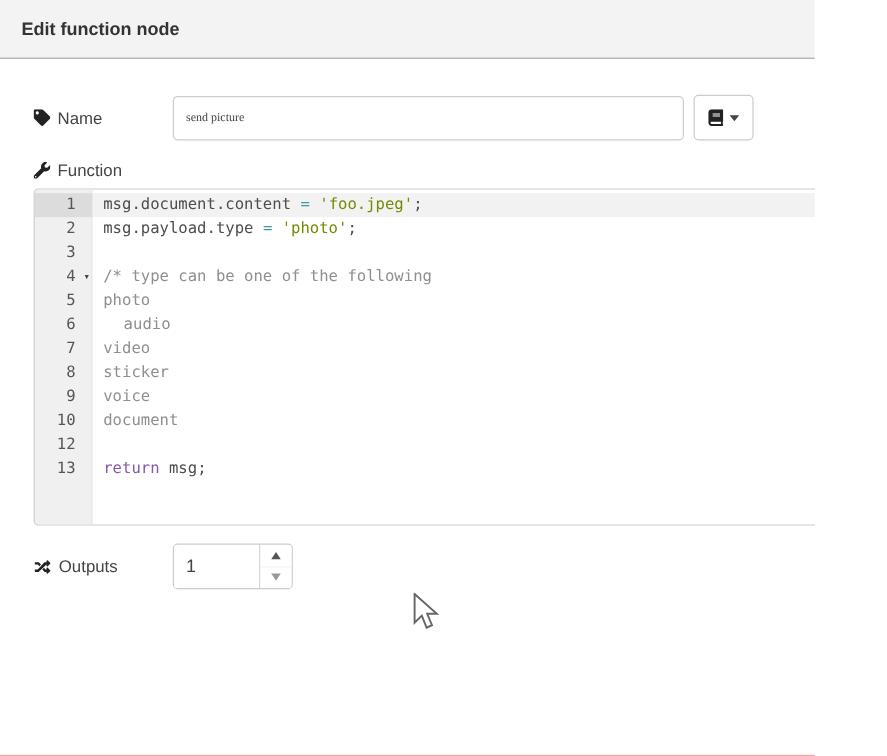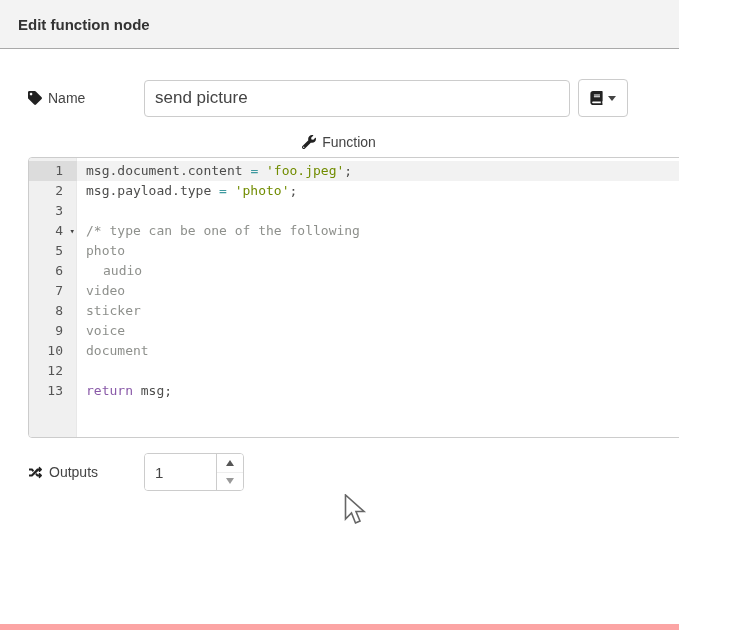--- a/index.html
+++ b/index.html
@@ -1,19 +1,19 @@
 <!DOCTYPE html>
 <html><head>
 <meta charset="utf-8">
 <style>
   * { margin:0; padding:0; box-sizing:border-box; }
   body { font-family:"Liberation Sans", sans-serif; background:#fff; }
   #dialog {
     position:relative; width:679px; height:630px; background:#fff;
-    border-bottom:6px solid #fca5a5; overflow:hidden;
+    border-bottom:1px solid #fca5a5; overflow:hidden;
   }
   
   .dlg-header {
     height:49px; background:#f3f3f3; border-bottom:1px solid #a9a9a9;
     display:flex; align-items:center; padding-left:18px;
   }
   .dlg-title { font-size:15px; font-weight:bold; color:#333; }
 
   .content { padding:0 29px 0 28px; }
 
@@ -22,37 +22,37 @@
   .field-label {
     width:116px; flex:0 0 116px; font-size:14px; color:#444;
     display:flex; align-items:center; gap:6px;
   }
   .field-label svg { flex:0 0 auto; }
 
   
   .name-row { margin-top:30px; height:38px; }
   .name-input {
     width:426px; height:37px; border:1px solid #ccc; border-radius:4px;
-    padding:0 10px; font-size:17px; color:#444; outline:none;
-    font-family:Liberation Sans, sans-serif;
+    padding:0 10px; font-size:10px; color:#444; outline:none;
+    font-family:Liberation Serif, serif;
   }
   .lib-button {
     margin-left:8px; width:50px; height:38px; background:#fff;
     border:1px solid #ccc; border-radius:4px; display:flex;
     align-items:center; justify-content:center; gap:5px; cursor:pointer;
   }
   .caret-down {
     width:0; height:0; border-left:4px solid transparent;
     border-right:4px solid transparent; border-top:5px solid #444;
   }
 
   
   .function-label {
     margin-top:16px; font-size:14px; color:#444; display:flex;
-    align-items:center; gap:6px; height:18px;justify-content:center;
+    align-items:center; gap:6px; height:18px;
   }
 
   
   .editor {
     position:relative; margin-top:6px; width:678px; height:281px;
     border:1px solid #ccc; border-radius:4px; background:#fff;
     font-family:"DejaVu Sans Mono", monospace; font-size:13px; overflow:hidden;
   }
   .gutter-bg {
     position:absolute; left:0; top:0; bottom:0; width:48px;

